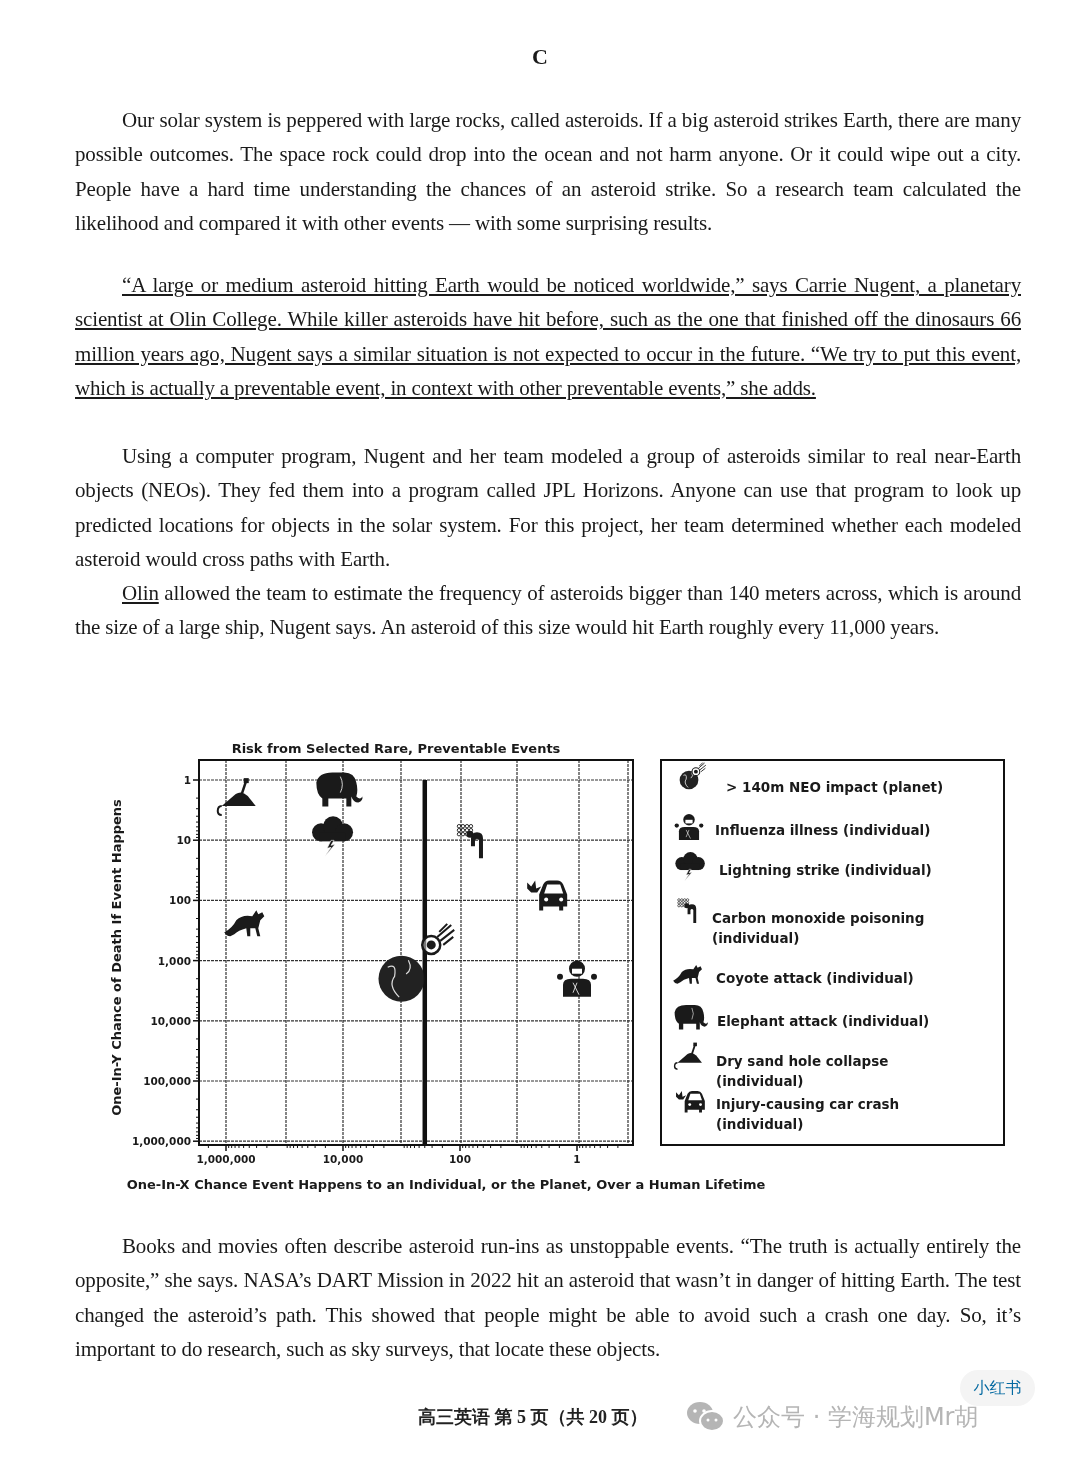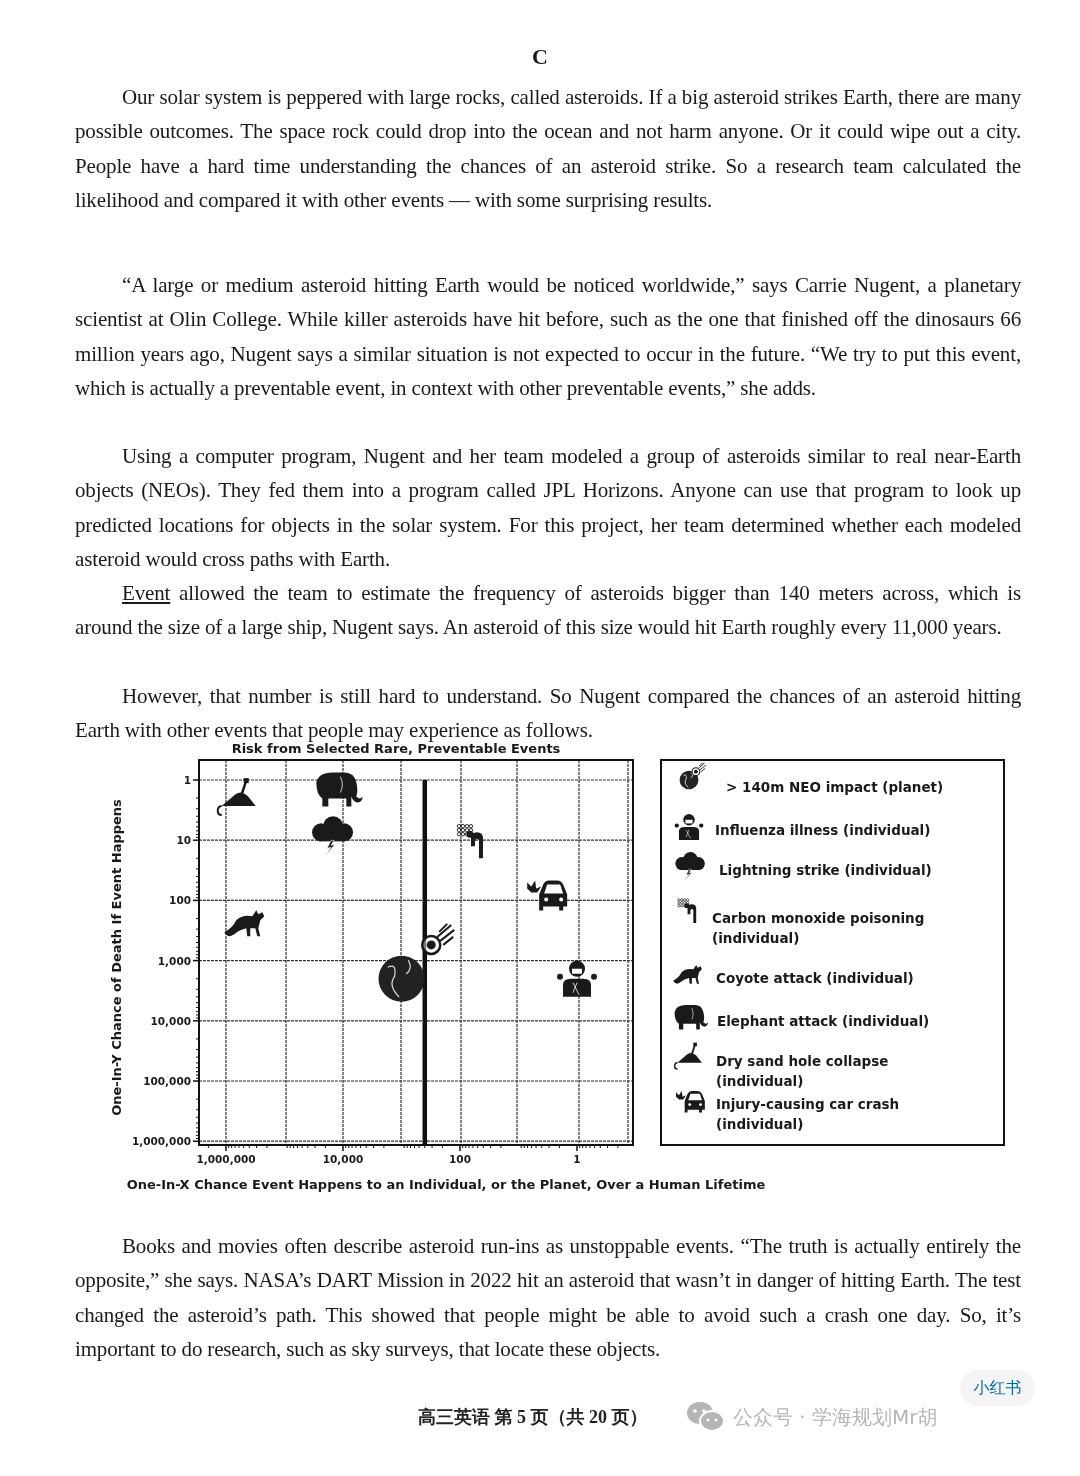--- a/index.html
+++ b/index.html
@@ -3,47 +3,46 @@
 <meta charset="utf-8">
 <style>
   html, body { margin:0; padding:0; background:#ffffff; }
   body { width:1080px; height:1476px; position:relative; overflow:hidden; color:#1a1a1a; }
   .page { position:absolute; left:0; top:0; width:1080px; height:1476px; }
   .section-letter { position:absolute; left:0; width:1080px; top:44px; text-align:center;
     font-family:"Liberation Serif", serif; font-size:22px; font-weight:bold; }
   .para { position:absolute; left:75px; width:946px; font-family:"Liberation Serif", serif;
     font-size:21px; line-height:34.3px; text-align:justify; text-indent:47px; letter-spacing:-0.15px; }
   .para u { text-decoration:underline; }
-  #p1 { top:59px; }
-  #p2 { top:247px; }
+  #p1 { top:82px; }
+  #p2 { top:247px;text-decoration:underline; }
   #p3 { top:418px; }
   #p4 { top:555px; }
   #p5 { top:658px; }
   #p6 { top:1208px; }
   .chart-wrap { position:absolute; left:90px; top:735px; width:920px; height:470px;margin-left:11px; }
   .chart-wrap svg { position:absolute; left:0; top:0; }
   .footer { position:absolute; top:1405px; left:418px; font-family:"Liberation Serif", serif;
     font-size:18px; font-weight:bold; color:#222; }
   .watermark { position:absolute; top:1400px; left:685px; font-family:"DejaVu Sans", sans-serif;
-    font-size:20px; color:#b5b5b5; display:flex; align-items:center; gap:8px; }
+    font-size:24px; color:#b5b5b5; display:flex; align-items:center; gap:8px; }
   .wm-badge { position:absolute; top:1370px; left:960px; width:75px; height:36px; border-radius:18px;
     background:#f4f4f4; color:#0369a1; font-family:"DejaVu Sans", sans-serif; font-size:16px;
     display:flex; align-items:center; justify-content:center; }
 </style>
 </head>
 <body>
 
 <div class="page">
   <div class="section-letter">C</div>
 
   <p class="para" id="p1">Our solar system is peppered with large rocks, called asteroids. If a big asteroid strikes Earth, there are many possible outcomes. The space rock could drop into the ocean and not harm anyone. Or it could wipe out a city. People have a hard time understanding the chances of an asteroid strike. So a research team calculated the likelihood and compared it with other events — with some surprising results.</p>
   <p class="para" id="p2">“A large or medium asteroid hitting Earth would be noticed worldwide,” says Carrie Nugent, a planetary scientist at Olin College. While killer asteroids have hit before, such as the one that finished off the dinosaurs 66 million years ago, Nugent says a similar situation is not expected to occur in the future. “We try to put this event, which is actually a preventable event, in context with other preventable events,” she adds.</p>
   <p class="para" id="p3">Using a computer program, Nugent and her team modeled a group of asteroids similar to real near-Earth objects (NEOs). They fed them into a program called JPL Horizons. Anyone can use that program to look up predicted locations for objects in the solar system. For this project, her team determined whether each modeled asteroid would cross paths with Earth.</p>
-  <p class="para" id="p4"><u>Event</u><span> allowed the team to estimate the frequency of asteroids bigger than 140 meters across, which is around the size of a large ship, Nugent says. An asteroid of this size would hit Earth roughly every 11,000 years.</span></p>
-  <p class="para" id="p5">However, that number is still hard to understand. So Nugent compared the chances of an asteroid hitting Earth with other events that people may experience as follows.</p>
+  <p class="para" id="p4"><u>Olin</u><span> allowed the team to estimate the frequency of asteroids bigger than 140 meters across, which is around the size of a large ship, Nugent says. An asteroid of this size would hit Earth roughly every 11,000 years.</span></p>
 
   <div class="chart-wrap">
     <svg id="chart-svg" width="920" height="470">
         <text x="295" y="18" text-anchor="middle" font-family="&quot;DejaVu Sans&quot;, sans-serif" font-size="13" font-weight="bold" fill="#1a1a1a">Risk from Selected Rare, Preventable Events</text>
         <line x1="125" y1="25" x2="125" y2="410" stroke="#333" stroke-width="1.2" stroke-dasharray="3 1"></line>
         <line x1="185" y1="25" x2="185" y2="410" stroke="#333" stroke-width="1.2" stroke-dasharray="3 1"></line>
         <line x1="242" y1="25" x2="242" y2="410" stroke="#333" stroke-width="1.2" stroke-dasharray="3 1"></line>
         <line x1="300" y1="25" x2="300" y2="410" stroke="#333" stroke-width="1.2" stroke-dasharray="3 1"></line>
         <line x1="360" y1="25" x2="360" y2="410" stroke="#333" stroke-width="1.2" stroke-dasharray="3 1"></line>
         <line x1="416" y1="25" x2="416" y2="410" stroke="#333" stroke-width="1.2" stroke-dasharray="3 1"></line>

